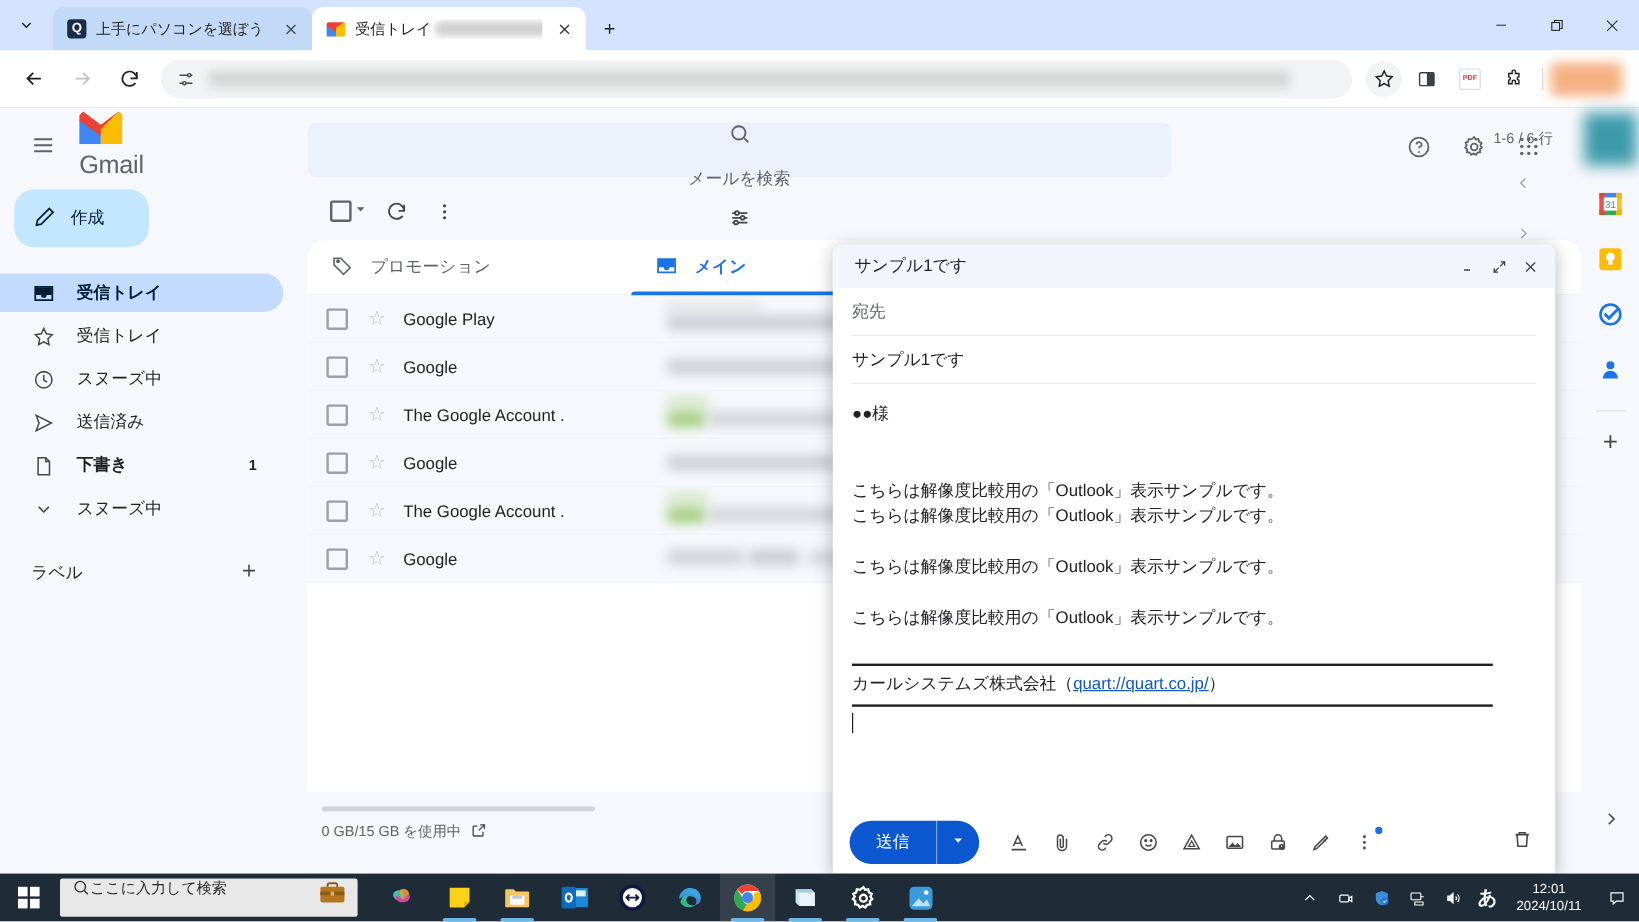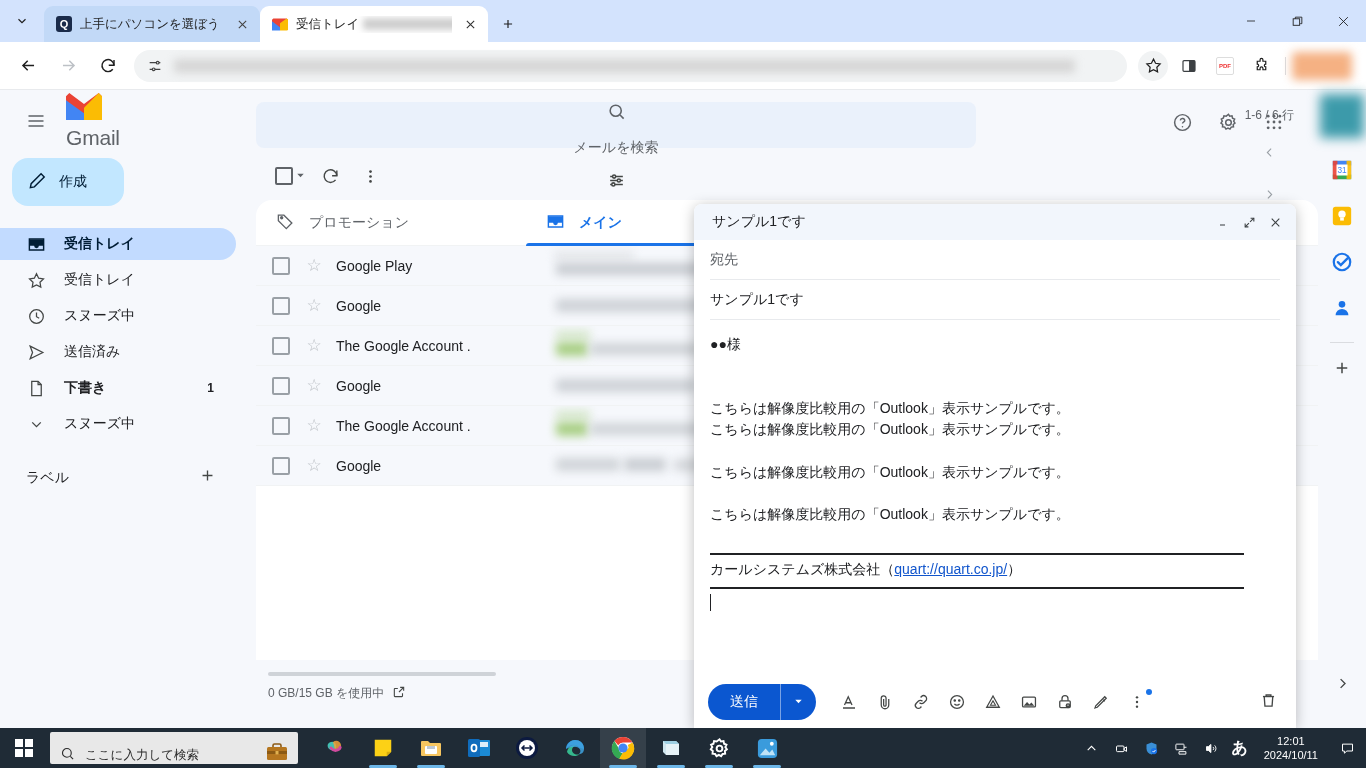--- a/index.html
+++ b/index.html
@@ -188,21 +188,21 @@
   
   .taskbar {
     position: absolute; left: 0; top: 728px; width: 1366px; height: 40px;
     background: #1f2b36; display: flex; align-items: center;
   }
   .tb-start { width: 48px; height: 40px; display:flex;align-items:center;justify-content:center; }
   .win-logo { width: 18px; height: 18px; display: grid; grid-template-columns: 8px 8px; grid-template-rows: 8px 8px; gap: 2px;}
   .win-logo i { background: #fff; display:block; }
   .tb-search {
     width: 248px; height: 32px; background: #e8e8e8; border-radius: 2px;
-    display: flex; align-items: flex-end; gap: 10px; padding: 0 10px; margin-left: 2px;
+    display: flex; align-items: flex-start; padding: 0 10px; margin-left: 2px;
     font-size: 12.5px; color: #2b2b2b; position: relative;
   }
   .tb-case { position:absolute; right: 8px; width: 26px; height: 24px; }
   .tb-apps { display: flex; align-items: center; margin-left: 14px; gap: 2px; }
   .tb-app { width: 46px; height: 40px; display:flex; align-items:center; justify-content:center; position: relative;}
   .tb-app.active-bg { background: rgba(255,255,255,.10); }
   .tb-underline { position: absolute; bottom: 0; left: 9px; width: 28px; height: 3px; background: #6cb6e8; border-radius: 2px;}
   .tray { position: absolute; right: 0; top: 0; height: 40px; display:flex; align-items:center; gap: 10px; padding-right: 6px; color: #fff;}
   .tray-icon { width: 20px; height: 20px; display:flex;align-items:center;justify-content:center; color:#fff; font-size: 13px;}
   .tray-ime { font-size: 16px; font-weight: bold; color: #fff; }

